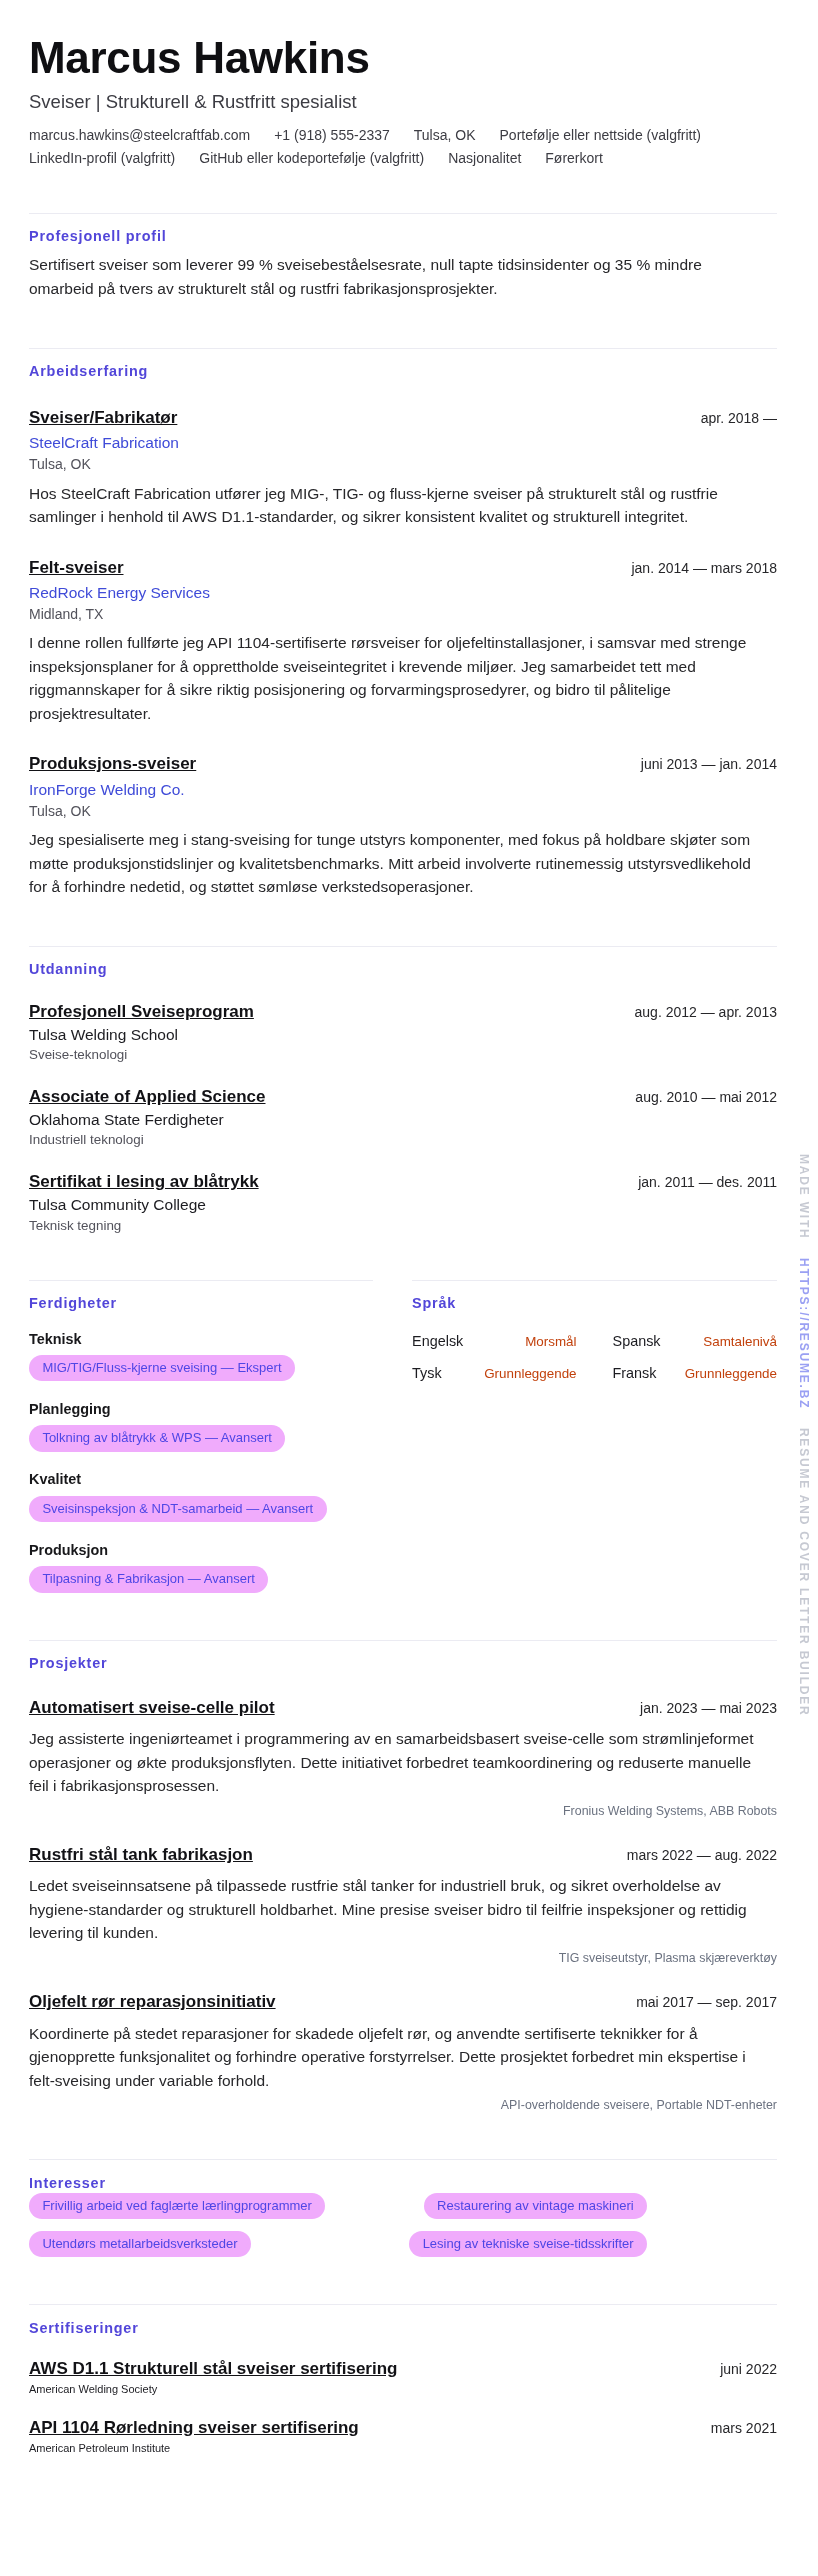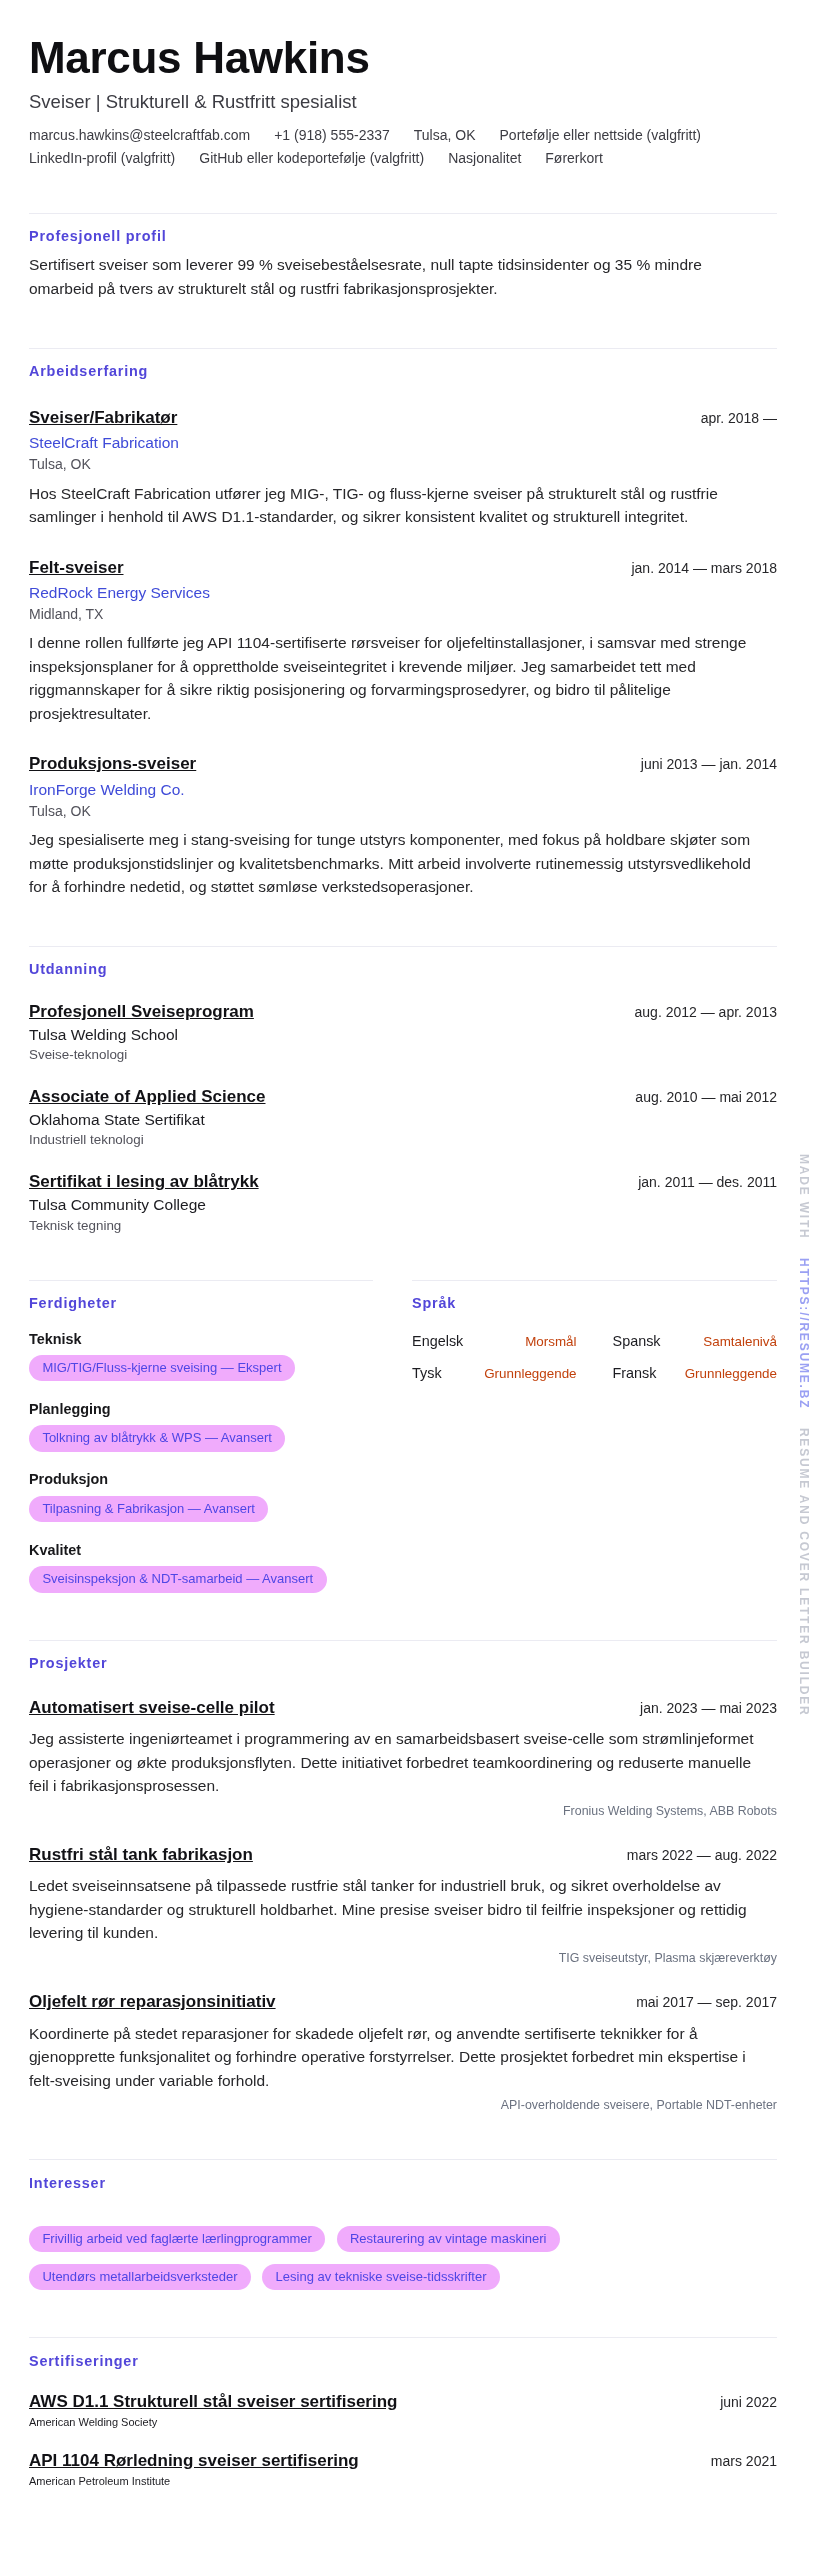--- a/index.html
+++ b/index.html
@@ -44,21 +44,21 @@
   .pill { display:inline-block; margin-top:8.2px; padding:5.2px 13.4px; background:#f0abfc; color:#4f46e5; border-radius:515px; font-size:13px; font-weight:500; line-height:1.25; }
 
   .lang-grid { display:grid; grid-template-columns:1fr 1fr; column-gap:36px; row-gap:16.5px; margin-top:21.6px; }
   .lang { display:flex; justify-content:space-between; align-items:baseline; gap:10.3px; }
   .lang-name { font-size:14.4px; color:#1c1c21; }
   .lang-level { font-size:13.4px; color:#c2410c; text-align:right; }
 
   .proj { margin-top:27px; }
   .tools { margin-top:6.2px; font-size:12.4px; color:#6b7280;text-align:right; }
 
-  .badges { display:flex; flex-wrap:wrap; gap:11.3px 11.3px; margin-top:35px; max-width:618px; }
+  .badges { display:flex; flex-wrap:wrap; gap:11.3px 11.3px; margin-top:2px; max-width:618px;justify-content:space-between; }
   .badges .pill { margin-top:0; }
 
   .cert { margin-top:23px; }
   .issuer { margin-top:4.1px; font-size:11px; color:#1c1c21; }
 
   
   .watermark {
     position:absolute; top:1154px; right:7.2px;
     writing-mode:vertical-rl;
     font-size:12px; letter-spacing:1.8px; font-weight:600;
@@ -140,21 +140,21 @@
       </div>
       <div class="edu-school">Tulsa Welding School</div>
       <div class="edu-field">Sveise-teknologi</div>
     </article>
 
     <article class="edu">
       <div class="entry-row">
         <h3 class="entry-title">Associate of Applied Science</h3>
         <span class="date">aug. 2010 — mai 2012</span>
       </div>
-      <div class="edu-school">Oklahoma State Sertifikat</div>
+      <div class="edu-school">Oklahoma State Ferdigheter</div>
       <div class="edu-field">Industriell teknologi</div>
     </article>
 
     <article class="edu">
       <div class="entry-row">
         <h3 class="entry-title">Sertifikat i lesing av blåtrykk</h3>
         <span class="date">jan. 2011 — des. 2011</span>
       </div>
       <div class="edu-school">Tulsa Community College</div>
       <div class="edu-field">Teknisk tegning</div>
@@ -168,26 +168,26 @@
 
       <div class="skill-group">
         <div class="skill-cat">Teknisk</div>
         <span class="pill">MIG/TIG/Fluss-kjerne sveising — Ekspert</span>
       </div>
       <div class="skill-group">
         <div class="skill-cat">Planlegging</div>
         <span class="pill">Tolkning av blåtrykk &amp; WPS — Avansert</span>
       </div>
       <div class="skill-group">
+        <div class="skill-cat">Kvalitet</div>
+        <span class="pill">Sveisinspeksjon &amp; NDT-samarbeid — Avansert</span>
+      </div>
+      <div class="skill-group">
         <div class="skill-cat">Produksjon</div>
         <span class="pill">Tilpasning &amp; Fabrikasjon — Avansert</span>
-      </div>
-      <div class="skill-group">
-        <div class="skill-cat">Kvalitet</div>
-        <span class="pill">Sveisinspeksjon &amp; NDT-samarbeid — Avansert</span>
       </div>
     </section>
 
     <section>
       <hr class="rule">
       <h2 class="sec-title">Språk</h2>
 
       <div class="lang-grid">
         <div class="lang">
           <span class="lang-name">Engelsk</span>

